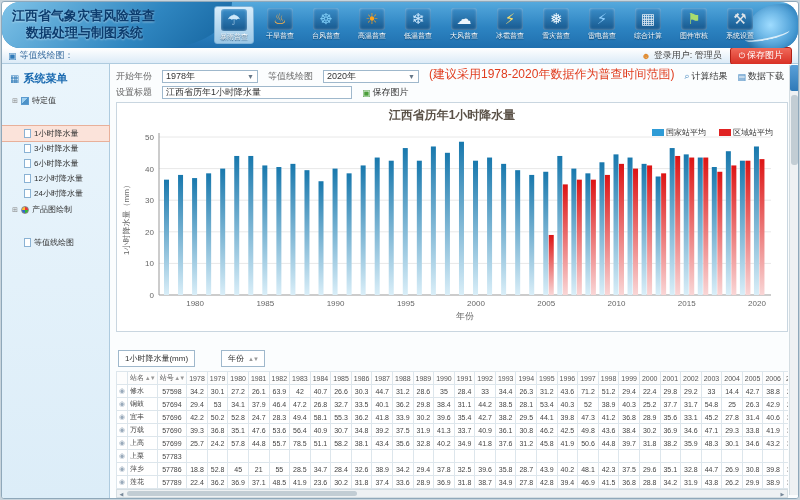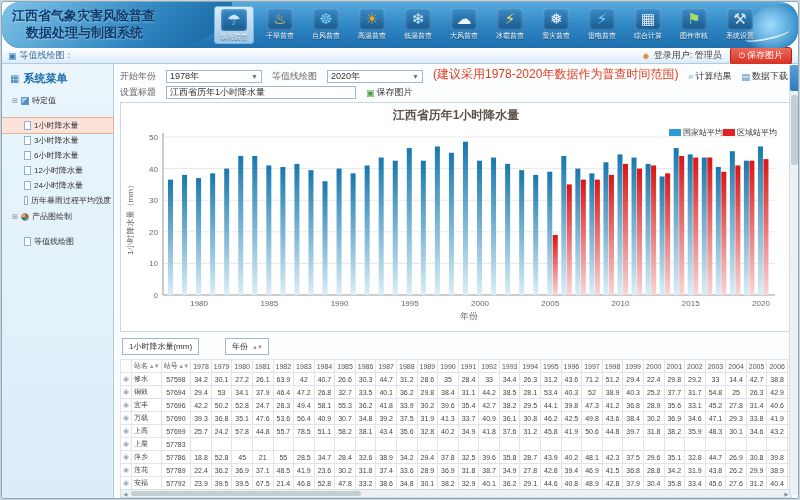--- a/index.html
+++ b/index.html
@@ -44,21 +44,21 @@
     padding:1px 8px 2px; border-radius:3px; border:1px solid #b02015; cursor:pointer; }
   .logout-btn .dot { font-size:8px; margin-right:2px; }
 
   
   .body-row { display:flex; height:434px; }
   .sidebar { width:112px; background:linear-gradient(180deg,#eaf5fc,#dcedf8); border-right:1px solid #aecbdf; }
   .sb-title { display:flex; align-items:center; gap:4px; color:#1a6ab0; font-weight:bold;
     font-size:11px; padding:7px 8px 6px; }
   .sb-title .ico { color:#2f7ab8; font-size:10px; }
   .tree { font-size:8px; color:#333; }
-  .tree-parent { display:flex; align-items:center; gap:3px; padding:3px 4px 12px 10px; cursor:pointer; }
+  .tree-parent { display:flex; align-items:center; gap:3px; padding:3px 4px 20px 10px; cursor:pointer; }
   .tree-parent .exp { color:#888; font-size:7px; }
   .tree-parent .fico { width:8px; height:8px; border:1px solid #5b9bd0; background:
     linear-gradient(135deg,#9fd0f0 50%,#4d92c8 50%); }
   .tree-parent .fico.wheel { border-radius:50%; border:1px solid #888;
     background:conic-gradient(#e33 0 25%,#3b3 25% 50%,#36c 50% 75%,#fb3 75% 100%); }
   .tree-child { display:flex; align-items:center; gap:3px; padding:2px 2px 2px 22px; cursor:pointer; white-space:nowrap; }
   .tree-child .pico { width:7px; height:9px; border:1px solid #8ab2d4; background:#fff; }
   .tree-child.sel { background:#fbe3da; outline:1px solid #e8b09a; }
 
   .main { flex:1; position:relative; background:#fbfdfe; padding:3px 10px 0 6px; }
@@ -74,27 +74,27 @@
   .f-btn { display:flex; align-items:center; gap:2px; cursor:pointer; color:#333; }
   .f-btn .bico { font-size:9px; }
   .f-input { width:190px; height:13px; border:1px solid #9fb8cc; font-size:9px; padding:0 3px;
     color:#333; font-family:"Liberation Sans","DejaVu Sans",sans-serif; }
 
   
   .chart-panel { position:relative; margin-top:3px; width:672px; height:230px;
     background:#fff; border:1px solid #c9d6e0; }
   .chart-title { position:absolute; top:4px; left:0; right:0; text-align:center;
     font-size:12px; font-weight:bold; color:#5a5147; }
-  .legend { position:absolute; top:24px; right:14px; display:flex; gap:0; font-size:8px; color:#333;
+  .legend { position:absolute; top:24px; right:14px; display:flex; gap:13px; font-size:8px; color:#333;
     align-items:center; }
   .legend .sw { display:inline-block; width:12px; height:7px; margin-right:2px; vertical-align:middle; }
 
   
   .table-panel { position:relative; margin-top:4px; width:672px; height:162px; overflow:hidden; }
-  .t-controls { display:flex; gap:26px; margin:2px 0 4px 2px; }
+  .t-controls { display:flex; gap:26px; margin:14px 0 4px 2px; }
   .t-pill { border:1px solid #9fb8cc; background:#fff; font-size:8px; color:#333;
     padding:2px 6px; display:flex; align-items:center; gap:4px; cursor:pointer; }
   .sortarr { color:#999; font-size:6px; letter-spacing:-1px; }
   table.grid { border-collapse:collapse; table-layout:fixed; font-size:7px; color:#444; }
   table.grid th, table.grid td { border:1px solid #dde6ec; padding:1px 2px; text-align:center;
     white-space:nowrap; overflow:hidden; height:12px; background:#fff; }
   table.grid th { color:#555; background:#fdfdfd; font-weight:normal; }
   table.grid td.stn { text-align:left; }
   .radio { color:#9ab; font-size:7px; }
 
@@ -211,24 +211,20 @@
             <span class="pico"></span>
             <span>6小时降水量</span>
           </div>
           <div class="tree-child">
             <span class="pico"></span>
             <span>12小时降水量</span>
           </div>
           <div class="tree-child">
             <span class="pico"></span>
             <span>24小时降水量</span>
-          </div>
-          <div class="tree-child">
-            <span class="pico"></span>
-            <span>历年暴雨过程平均强度</span>
           </div>
           <div class="tree-parent">
             <span class="exp">⊞</span>
             <span class="fico wheel"></span>
             <span>产品图绘制</span>
           </div>
           <div class="tree-child">
             <span class="pico"></span>
             <span>等值线绘图</span>
           </div>

